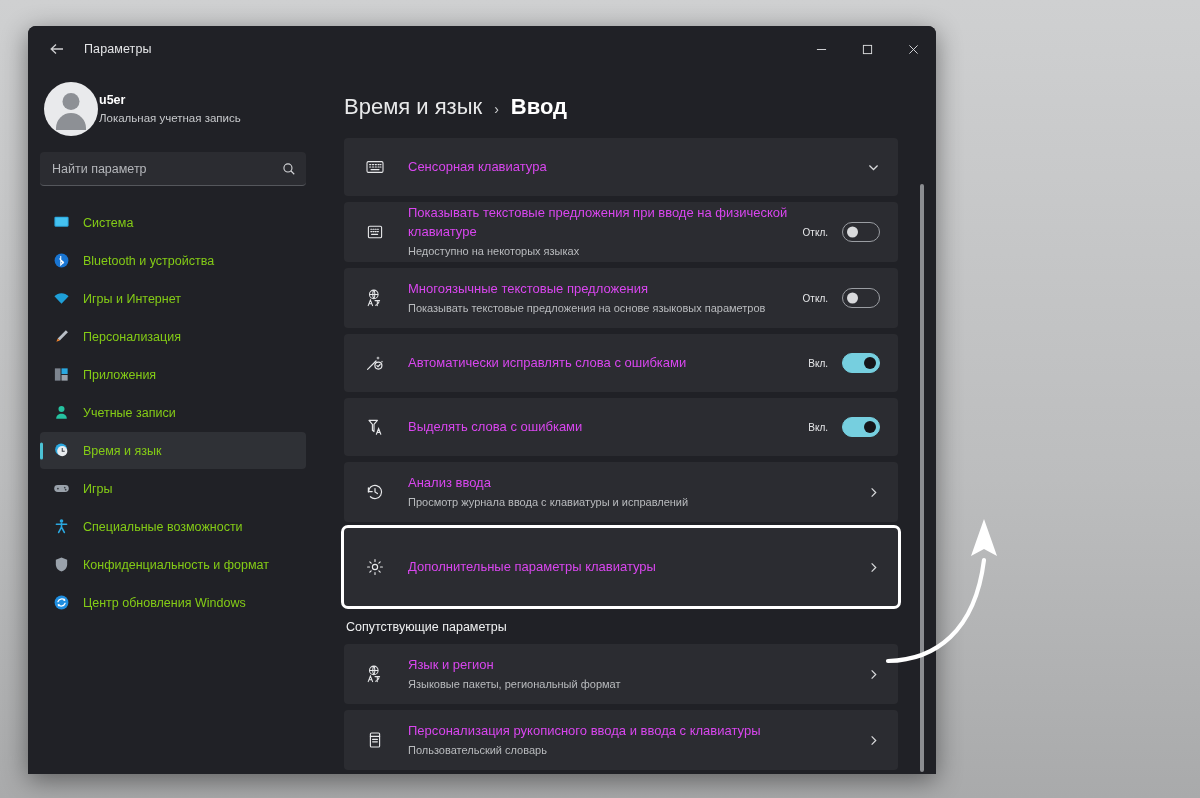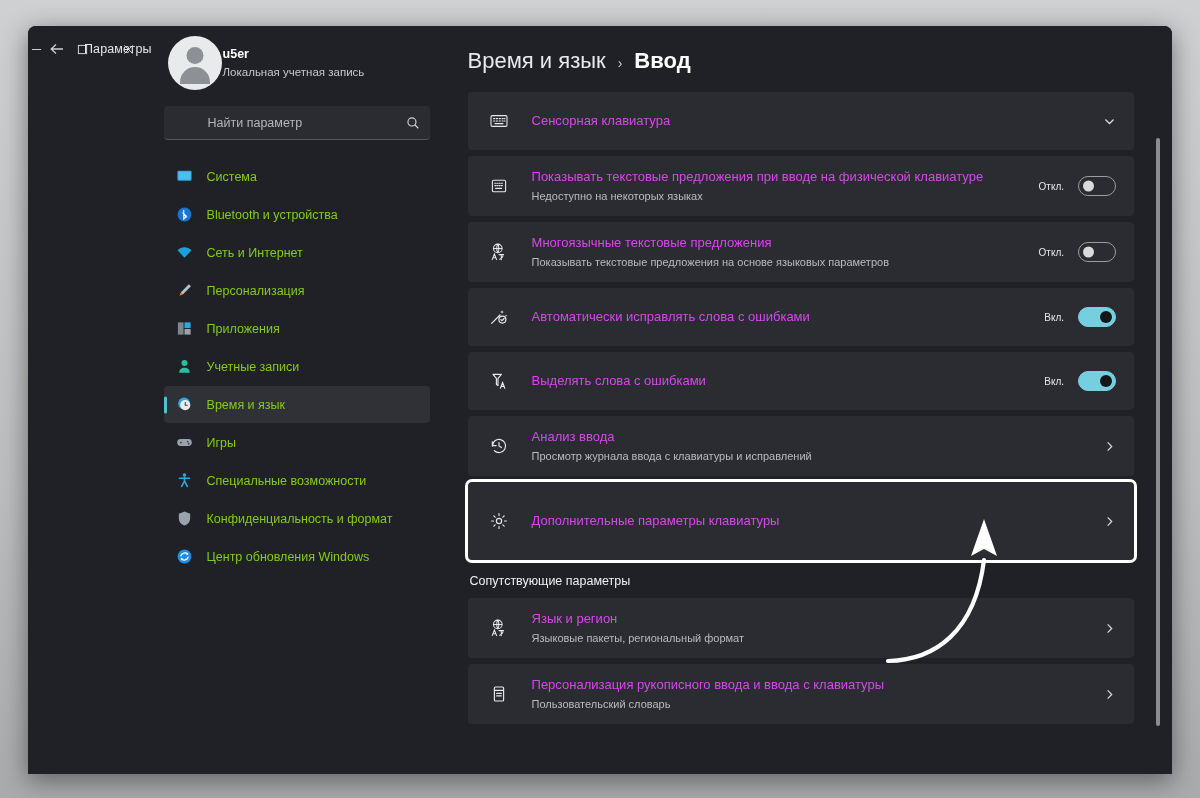--- a/index.html
+++ b/index.html
@@ -10,26 +10,26 @@
     overflow: hidden;
   }
   body {
     background: linear-gradient(180deg,#cfd0d1 0%,#bcbdbe 60%,#a9aaab 100%);
   }
 
   
   .window {
     position: absolute;
     left: 28px; top: 26px;
-    width: 1144px; height: 748px;
+    width: 908px; height: 748px;
     background: #202126;
     border-radius: 8px 8px 0 0;
     overflow: hidden;
     box-shadow: 0 6px 26px rgba(0,0,0,.45);
-    display: flex; 
+    display: flex; flex-direction: column;
   }
 
   
   .titlebar {
     height: 46px; flex: 0 0 46px;
     background: #202126;
     display: flex; align-items: center;
     position: relative;
   }
   .back-btn {
@@ -79,21 +79,21 @@
   .acct-sub { font-size: 11.5px; color: #c6c8cb; line-height: 1.5; }
 
   .search {
     height: 34px; background: #2b2c31; border-radius: 4px;
     border-bottom: 1px solid #55575c;
     display: flex; align-items: center; padding: 0 10px 0 12px;
     margin-bottom: 18px;
   }
   .search input {
     flex: 1; background: transparent; border: none; outline: none;
-    color: #d4d5d8; font-size: 12.5px; font-family: inherit; margin-left: 32px;
+    color: #d4d5d8; font-size: 12.5px; font-family: inherit;
   }
   .search input::placeholder { color: #b5b7bb; }
   .search .mag { color: #d2d3d6; display: flex; }
   .search .mag svg { width: 14px; height: 14px; }
 
   .nav { display: flex; flex-direction: column; gap: 1px; }
   .nav-item {
     height: 37px; border-radius: 4px;
     display: flex; align-items: center; gap: 13px;
     padding-left: 12px; position: relative;
@@ -267,21 +267,21 @@
           </span>
           <span>Bluetooth и устройства</span>
         </div>
 
         <div class="nav-item">
           <span class="nav-ico">
             <svg viewBox="0 0 18 18">
                 <path d="M1.5 6.5C3.7 4.4 6.2 3.4 9 3.4s5.3 1 7.5 3.1L9 14.6z" fill="#1e9fd8"></path>
               </svg>
           </span>
-          <span>Сеть и Интернет</span>
+          <span>Игры и Интернет</span>
         </div>
 
         <div class="nav-item">
           <span class="nav-ico">
             <svg viewBox="0 0 18 18">
                 <path d="M13.6 2.4 15.8 4.6 7.2 13.2 5 11z" fill="#b9bfc7"></path>
                 <path d="M5 11l2.2 2.2-3.6 1.4z" fill="#f0832a"></path>
               </svg>
           </span>
           <span>Персонализация</span>

